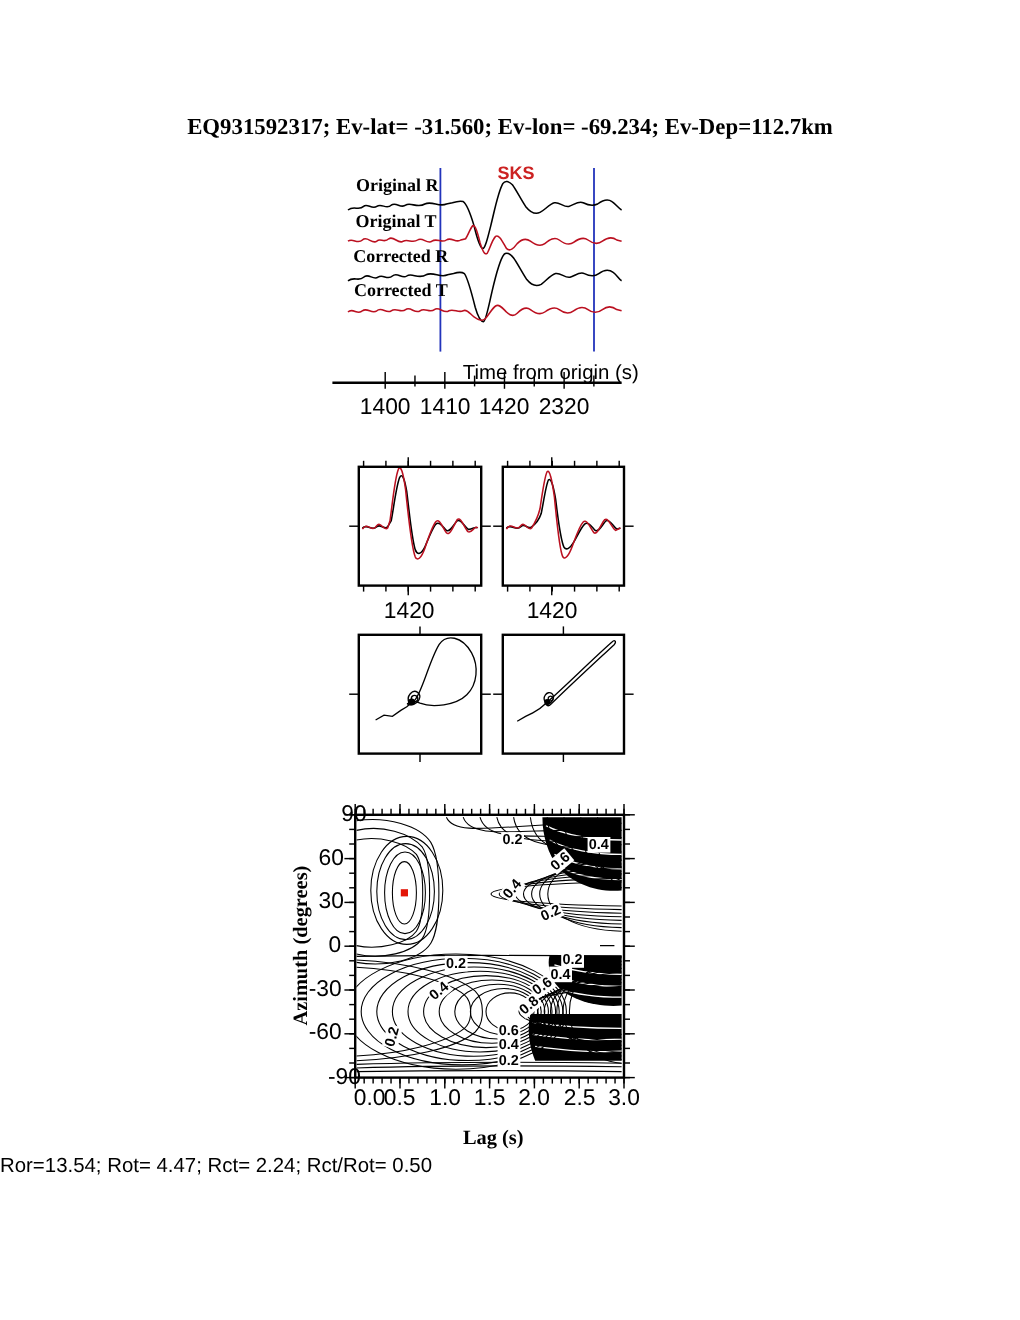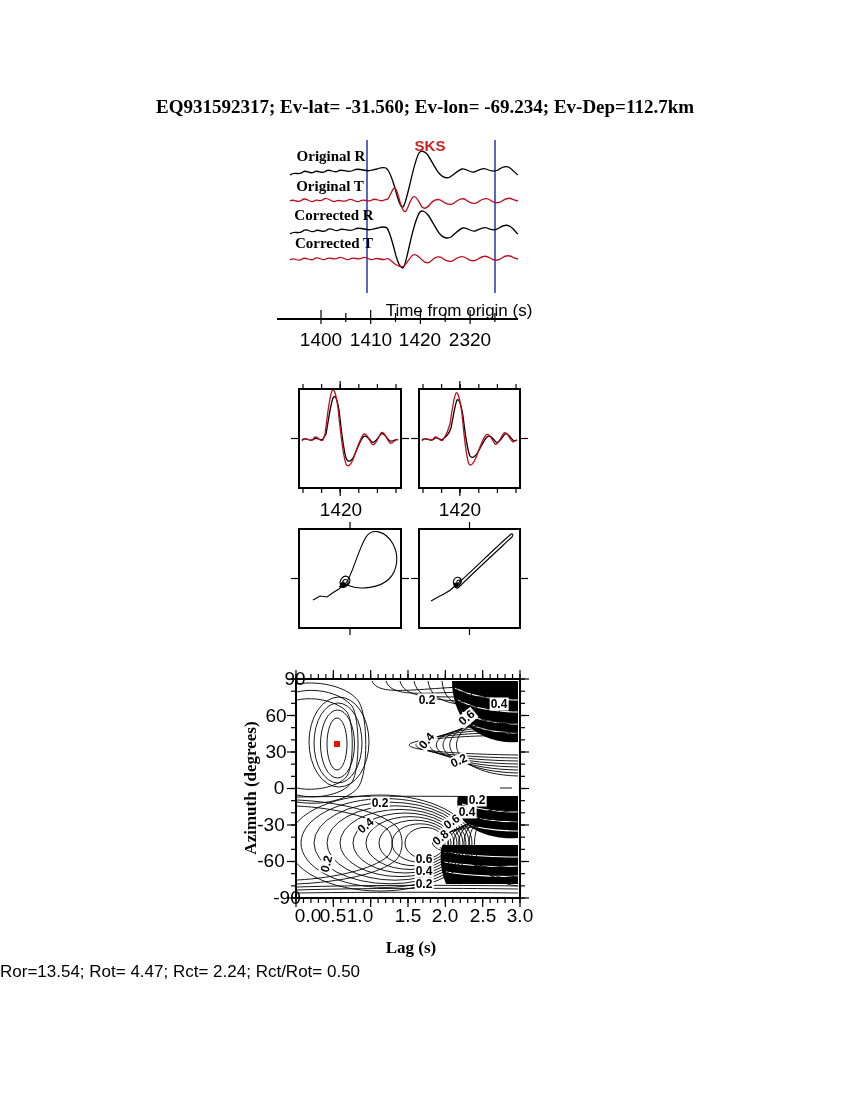--- a/index.html
+++ b/index.html
@@ -367,21 +367,21 @@
       <div class="stamped ticklbl" style="left: 276px; top: 716px; transform: translate(-50%, -50%);">60</div>
       <div class="stamped ticklbl" style="left: 276px; top: 752px; transform: translate(-50%, -50%);">30</div>
       <div class="stamped ticklbl" style="left: 279px; top: 788px; transform: translate(-50%, -50%);">0</div>
       <div class="stamped ticklbl" style="left: 271px; top: 825px; transform: translate(-50%, -50%);">-30</div>
       <div class="stamped ticklbl" style="left: 271px; top: 861px; transform: translate(-50%, -50%);">-60</div>
       <div class="stamped ticklbl" style="left: 271px; top: 898px; transform: translate(-50%, -50%); margin-left: 16px;">-90</div>
     </div>
   <div class="labels">
       <div class="stamped ticklbl" style="left: 296px; top: 916px; transform: translate(-50%, -50%); margin-left: 12px;">0.0</div>
       <div class="stamped ticklbl" style="left: 333px; top: 916px; transform: translate(-50%, -50%);">0.5</div>
-      <div class="stamped ticklbl" style="left: 360px; top: 916px; transform: translate(-50%, -50%);">1.0</div>
+      <div class="stamped ticklbl" style="left: 371px; top: 916px; transform: translate(-50%, -50%);">1.0</div>
       <div class="stamped ticklbl" style="left: 408px; top: 916px; transform: translate(-50%, -50%);">1.5</div>
       <div class="stamped ticklbl" style="left: 445px; top: 916px; transform: translate(-50%, -50%);">2.0</div>
       <div class="stamped ticklbl" style="left: 483px; top: 916px; transform: translate(-50%, -50%);">2.5</div>
       <div class="stamped ticklbl" style="left: 520px; top: 916px; transform: translate(-50%, -50%);">3.0</div>
     </div>
   <div class="labels">
       <div class="stamped clbl" style="left: 427px; top: 700px; transform: translate(-50%, -50%);">0.2</div>
       <div class="stamped clbl" style="left: 499px; top: 704px; transform: translate(-50%, -50%);">0.4</div>
       <div class="stamped clbl" style="left: 467px; top: 718px; transform: translate(-50%, -50%) rotate(-40deg);">0.6</div>
       <div class="stamped clbl" style="left: 427px; top: 741px; transform: translate(-50%, -50%) rotate(-50deg);">0.4</div>

